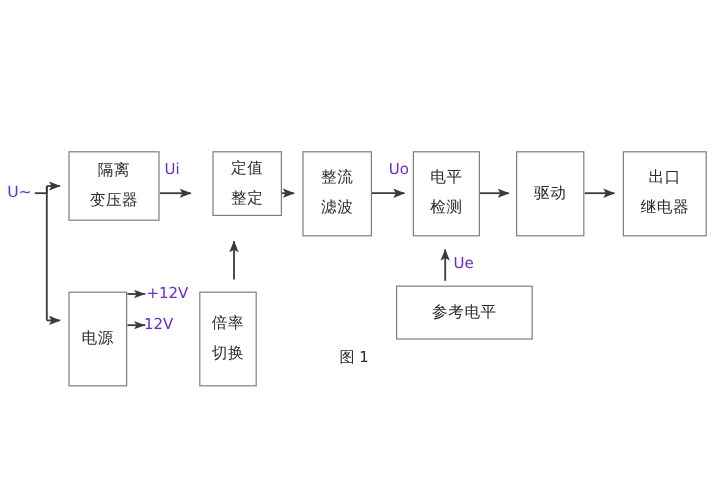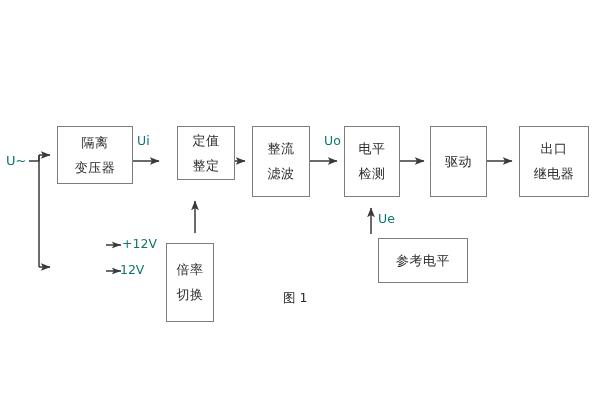--- a/index.html
+++ b/index.html
@@ -40,21 +40,21 @@
     display: block;
     white-space: nowrap;
     letter-spacing: 0.5px;
   }
   .box .ln + .ln {
     margin-top: 11px;
   }
   .box.single .ln { margin-top: 0; }
   .lbl {
     position: absolute;
-    color: #0f766e;
+    color: #6d28d9;
     font-size: 12.5px;
     white-space: nowrap;
     line-height: 1;
   }
   .lbl.big { font-size: 13px; }
   .caption {
     position: absolute;
     color: #2a2a2a;
     font-size: 12.5px;
     white-space: nowrap;
@@ -128,27 +128,30 @@
 
   <div class="box single" style="left:430px; top:126px; width:57px; height:71px;">
     <span class="ln">驱动</span>
   </div>
 
   <div class="box" style="left:519px; top:126px; width:70px; height:71px;">
     <span class="ln">出口</span>
     <span class="ln">继电器</span>
   </div>
 
+  <div class="box single" style="left:57px; top:243px; width:49px; height:79px;">
+    <span class="ln">电源</span>
+  </div>
 
   <div class="box" style="left:166px; top:243px; width:48px; height:79px;">
     <span class="ln">倍率</span>
     <span class="ln">切换</span>
   </div>
 
-  <div class="box single" style="left:330px; top:238px; width:90px; height:45px;margin-left:48px;">
+  <div class="box single" style="left:330px; top:238px; width:114px; height:45px;">
     <span class="ln">参考电平</span>
   </div>
 
   <div class="lbl" style="left:137px; top:135px;">Ui</div>
 
   <div class="lbl" style="left:314px; top:135px;margin-left:10px;">Uo</div>
 
   <div class="lbl" style="left:378px; top:213px;">Ue</div>
 
   <div class="lbl" style="left:122px; top:238px;">+12V</div>

